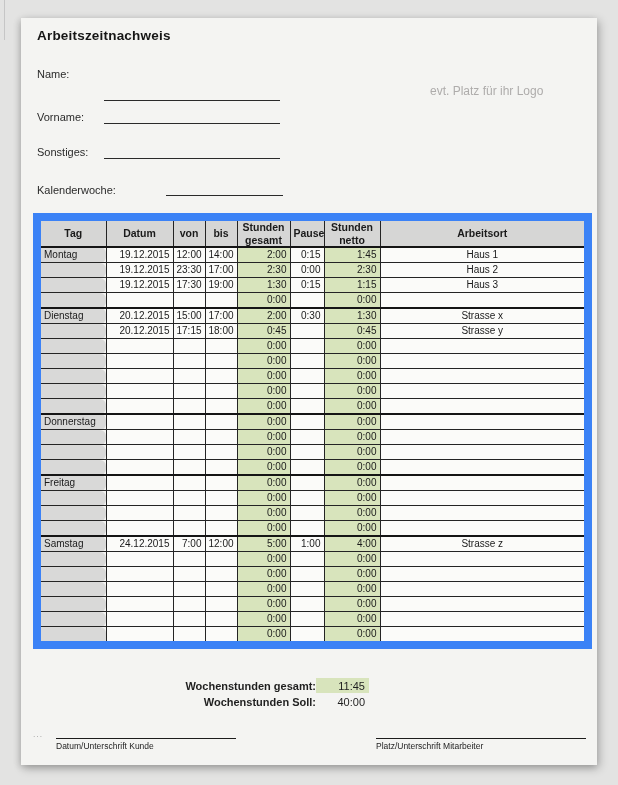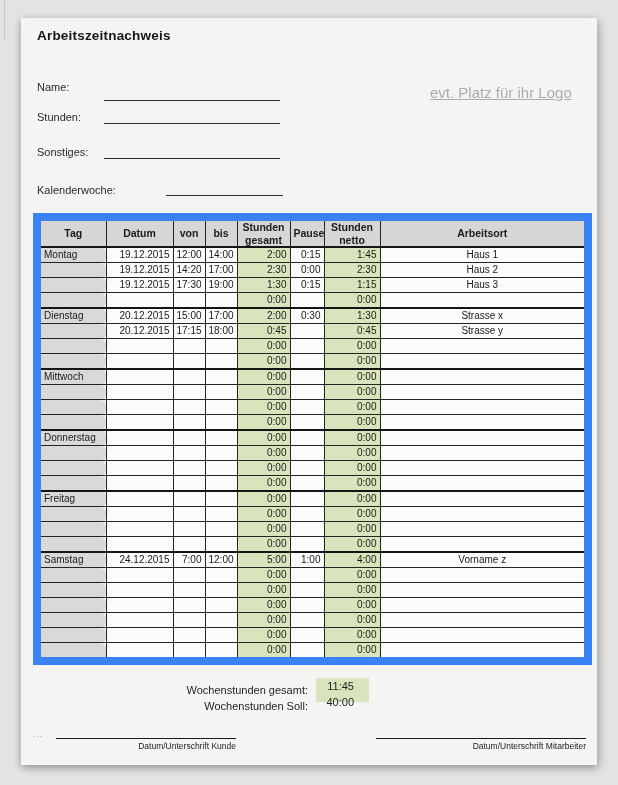--- a/index.html
+++ b/index.html
@@ -28,21 +28,21 @@
   .field-label {
     position: absolute; left: 16px;
     font-size: 11px; color: #2b2b2b;
   }
   .field-line {
     position: absolute; height: 0;
     border-top: 1.5px solid #2a2a2a;
   }
   .logo-placeholder {
     position: absolute; left: 409px; top: 66px;
-    font-size: 15px; color: #aeacab; text-decoration: underline;
+    font-size: 12px; color: #aeacab;
   }
 
   
   .timesheet {
     position: absolute; left: 12px; top: 195px;
     border-collapse: collapse; table-layout: fixed;
     width: 551px;
     border: 8px solid #3b82f6;
     font-size: 10px; color: #1a1a1a;
   }
@@ -66,52 +66,52 @@
   .timesheet td.c-datum { text-align: right; }
   .timesheet td.c-time  { text-align: right; }
   .timesheet td.c-green { background: #d8e4bc; text-align: right; }
   .timesheet td.c-ort   { text-align: center; }
 
   
   .totals-row {
     position: absolute; display: flex; align-items: center;
     font-size: 11px; color: #1f1f1f;
   }
-  .totals-label { width: 283px; text-align: right; padding-right: 8px; }
+  .totals-label { width: 283px; text-align: right; padding-right: 0; font-weight: bold; }
   .totals-value {
-    width: 53px; height: 24px; line-height: 16px;
-    text-align: right; padding-right: 15px;
+    width: 53px; height: 15px; line-height: 16px;
+    text-align: right; padding-right: 4px;
   }
   .totals-value.highlight { background: #d8e4bc; }
 
   
   .sig-block { position: absolute; top: 720px; }
   .sig-line { border-top: 1px solid #1c1c1c; height: 0; }
   .sig-label {
-    margin-top: 2px; text-align: right;
+    margin-top: 2px; text-align: left;
     font-size: 8.5px; color: #1e1e1e;
   }
   .sig-artifact {
     position: absolute; left: 12px; top: 715px; width: 22px; height: 8px;
     color: #9b9b9b; font-size: 7px; letter-spacing: 1px; overflow: hidden;
   }
 </style>
 </head>
 <body>
 
 <div class="frame-artifact"></div>
 
 <div class="page">
 
   <div class="doc-title">Arbeitszeitnachweis</div>
 
-  <div class="field-label" style="top:63px">Name:</div>
+  <div class="field-label" style="top:50px">Name:</div>
   <div class="field-line" style="left:83px;  top:82px;  width:176px"></div>
 
-  <div class="field-label" style="top:93px">Stunden:</div>
+  <div class="field-label" style="top:93px">Vorname:</div>
   <div class="field-line" style="left:83px;  top:105px; width:176px"></div>
 
   <div class="field-label" style="top:128px">Sonstiges:</div>
   <div class="field-line" style="left:83px;  top:140px; width:176px"></div>
 
   <div class="field-label" style="top:166px">Kalenderwoche:</div>
   <div class="field-line" style="left:145px; top:177px; width:117px"></div>
 
   <div class="logo-placeholder">evt. Platz für ihr Logo</div>
 
@@ -145,21 +145,21 @@
           <td class="c-time">12:00</td>
           <td class="c-time">14:00</td>
           <td class="c-green">2:00</td>
           <td class="c-time">0:15</td>
           <td class="c-green">1:45</td>
           <td class="c-ort">Haus 1</td>
         </tr>
         <tr>
           <td class="c-tag"></td>
           <td class="c-datum">19.12.2015</td>
-          <td class="c-time">14:20</td>
+          <td class="c-time">23:30</td>
           <td class="c-time">17:00</td>
           <td class="c-green">2:30</td>
           <td class="c-time">0:00</td>
           <td class="c-green">2:30</td>
           <td class="c-ort">Haus 2</td>
         </tr>
         <tr>
           <td class="c-tag"></td>
           <td class="c-datum">19.12.2015</td>
           <td class="c-time">17:30</td>
@@ -212,30 +212,20 @@
         <tr>
           <td class="c-tag"></td>
           <td class="c-datum"></td>
           <td class="c-time"></td>
           <td class="c-time"></td>
           <td class="c-green">0:00</td>
           <td class="c-time"></td>
           <td class="c-green">0:00</td>
           <td class="c-ort"></td>
         </tr>
-        <tr class="day-first">
-          <td class="c-tag">Mittwoch</td>
-          <td class="c-datum"></td>
-          <td class="c-time"></td>
-          <td class="c-time"></td>
-          <td class="c-green">0:00</td>
-          <td class="c-time"></td>
-          <td class="c-green">0:00</td>
-          <td class="c-ort"></td>
-        </tr>
         <tr>
           <td class="c-tag"></td>
           <td class="c-datum"></td>
           <td class="c-time"></td>
           <td class="c-time"></td>
           <td class="c-green">0:00</td>
           <td class="c-time"></td>
           <td class="c-green">0:00</td>
           <td class="c-ort"></td>
         </tr>
@@ -340,21 +330,21 @@
           <td class="c-ort"></td>
         </tr>
         <tr class="day-first">
           <td class="c-tag">Samstag</td>
           <td class="c-datum">24.12.2015</td>
           <td class="c-time">7:00</td>
           <td class="c-time">12:00</td>
           <td class="c-green">5:00</td>
           <td class="c-time">1:00</td>
           <td class="c-green">4:00</td>
-          <td class="c-ort">Vorname z</td>
+          <td class="c-ort">Strasse z</td>
         </tr>
         <tr>
           <td class="c-tag"></td>
           <td class="c-datum"></td>
           <td class="c-time"></td>
           <td class="c-time"></td>
           <td class="c-green">0:00</td>
           <td class="c-time"></td>
           <td class="c-green">0:00</td>
           <td class="c-ort"></td>
@@ -422,16 +412,16 @@
   </div>
 
   <div class="sig-artifact">···</div>
 
   <div class="sig-block" style="left:35px; width:180px">
     <div class="sig-line"></div>
     <div class="sig-label">Datum/Unterschrift Kunde</div>
   </div>
   <div class="sig-block" style="left:355px; width:210px">
     <div class="sig-line"></div>
-    <div class="sig-label">Datum/Unterschrift Mitarbeiter</div>
+    <div class="sig-label">Platz/Unterschrift Mitarbeiter</div>
   </div>
 
 </div>
 
 </body></html>

